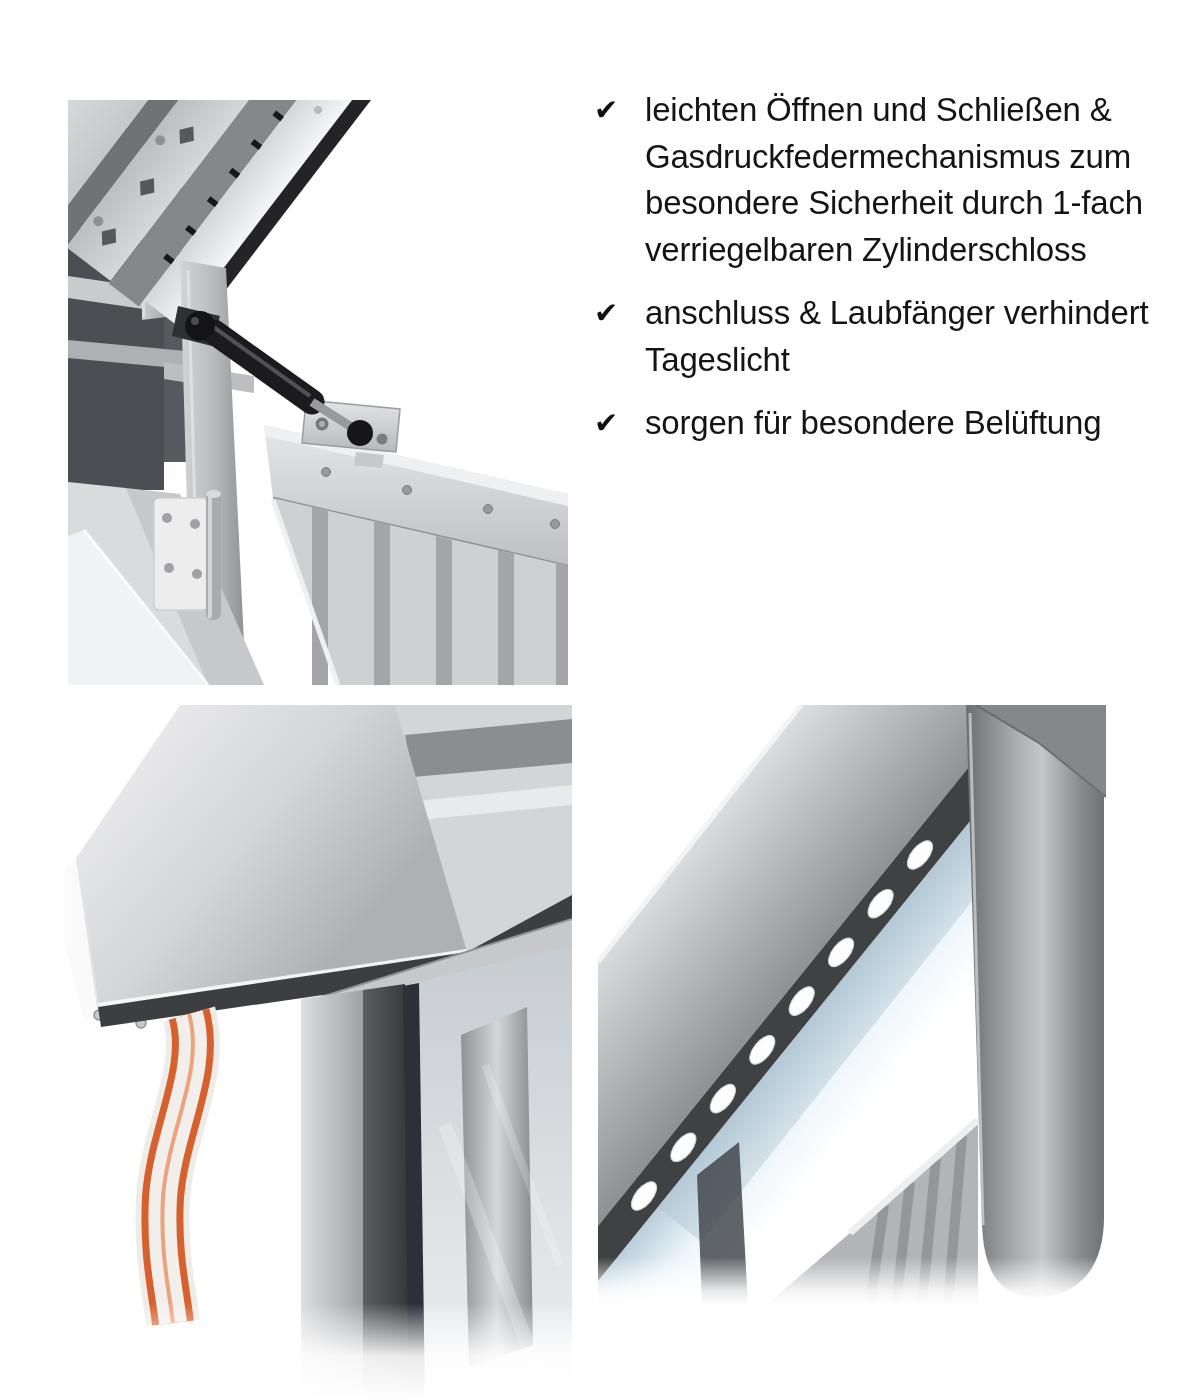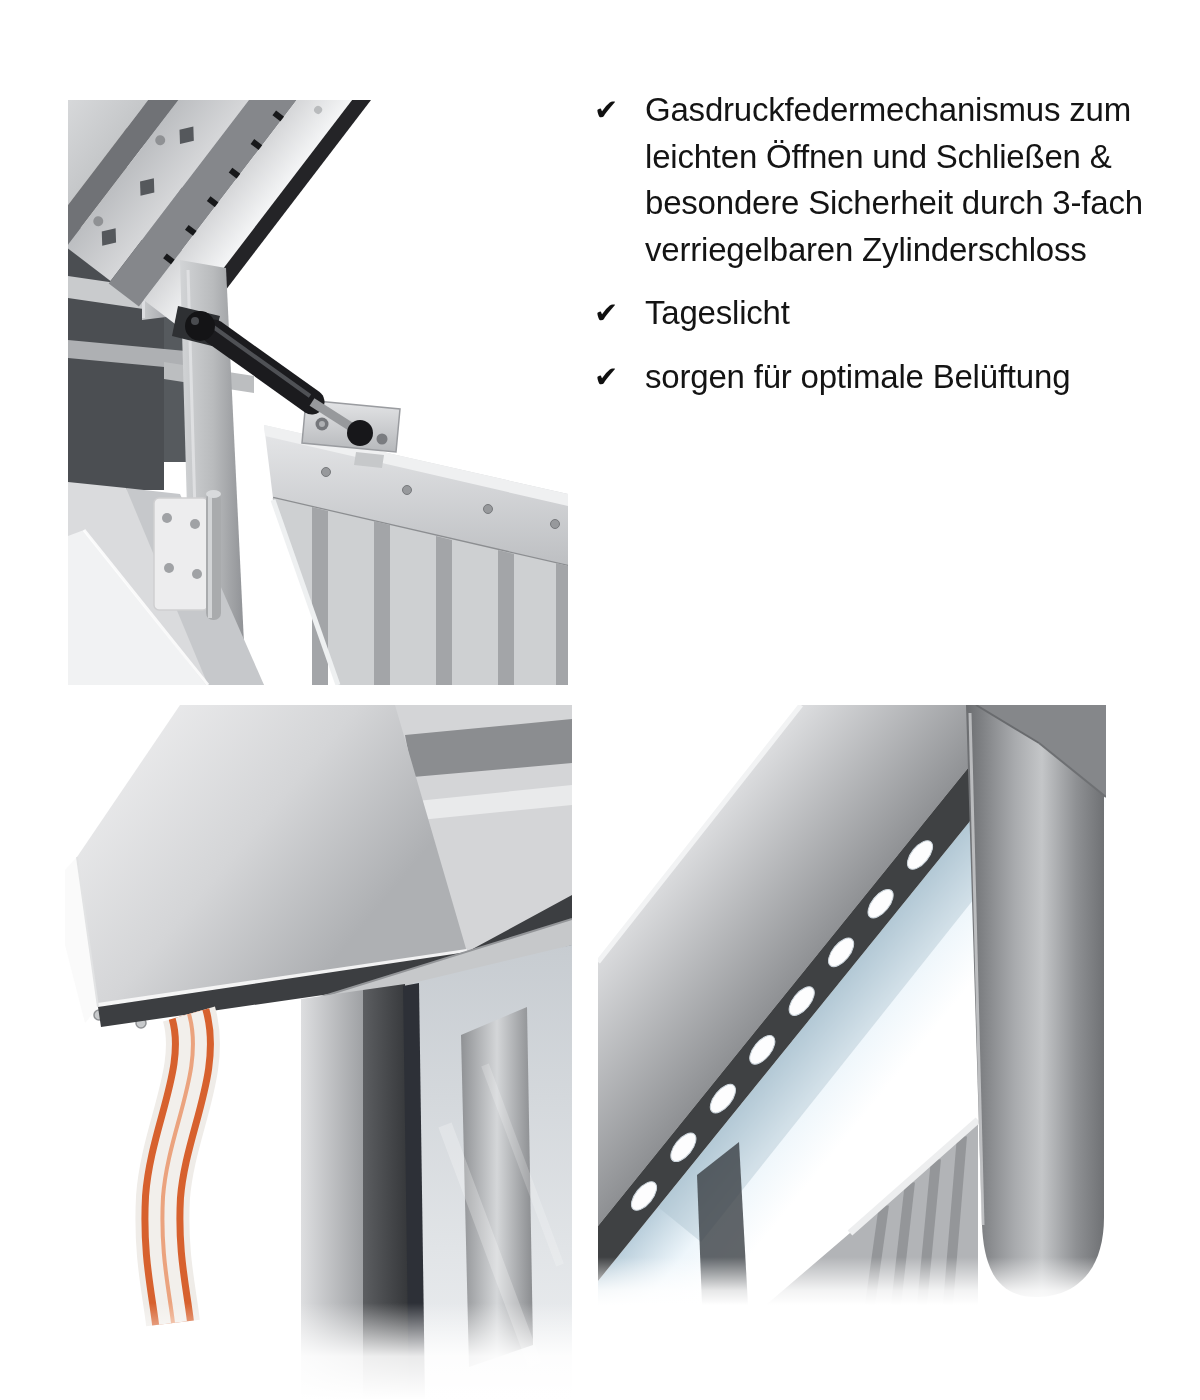--- a/index.html
+++ b/index.html
@@ -164,36 +164,37 @@
           <circle cx="292" cy="333" r="13" fill="#17171a"></circle>
         </g>
       </g>
     </svg>
   </figure>
 
   <section class="features">
     <div class="bullet">
       <span class="check">✔</span>
       <div class="bullet-lines">
+        <div>leichten Öffnen und Schließen &amp;</div>
         <div>Gasdruckfedermechanismus zum</div>
-        <div>leichten Öffnen und Schließen &amp;</div>
-        <div>besondere Sicherheit durch 3-fach</div>
+        <div>besondere Sicherheit durch 1-fach</div>
         <div>verriegelbaren Zylinderschloss</div>
       </div>
     </div>
     <div class="bullet">
       <span class="check">✔</span>
       <div class="bullet-lines">
+        <div>anschluss &amp; Laubfänger verhindert</div>
         <div>Tageslicht</div>
       </div>
     </div>
     <div class="bullet">
       <span class="check">✔</span>
       <div class="bullet-lines">
-        <div>sorgen für optimale Belüftung</div>
+        <div>sorgen für besondere Belüftung</div>
       </div>
     </div>
   </section>
 
   <figure class="photo photo-b">
     <svg width="507" height="695" viewBox="0 0 507 695">
       <defs>
         <clipPath id="bClip">
             <rect x="0" y="0" width="507" height="695"></rect>
           </clipPath>

